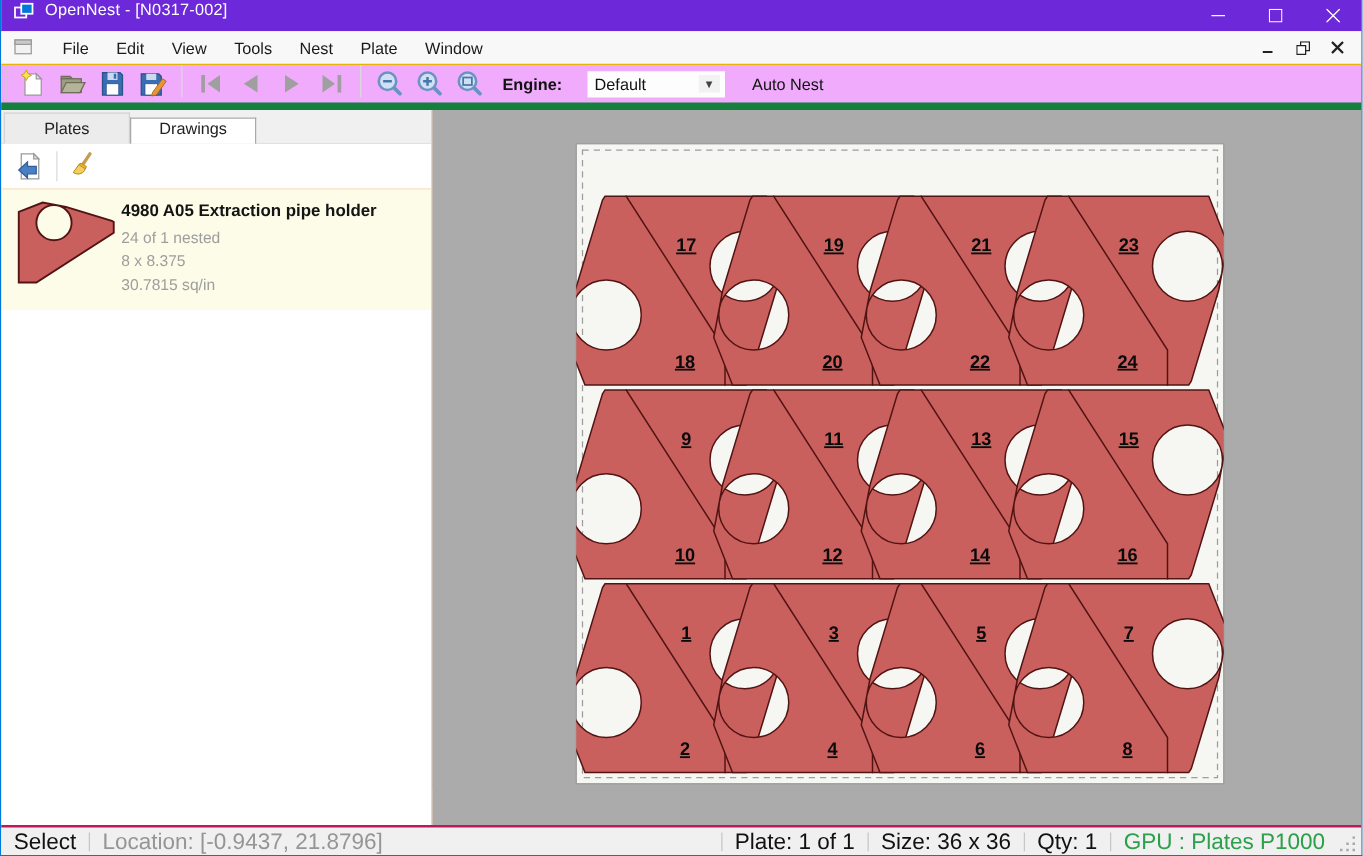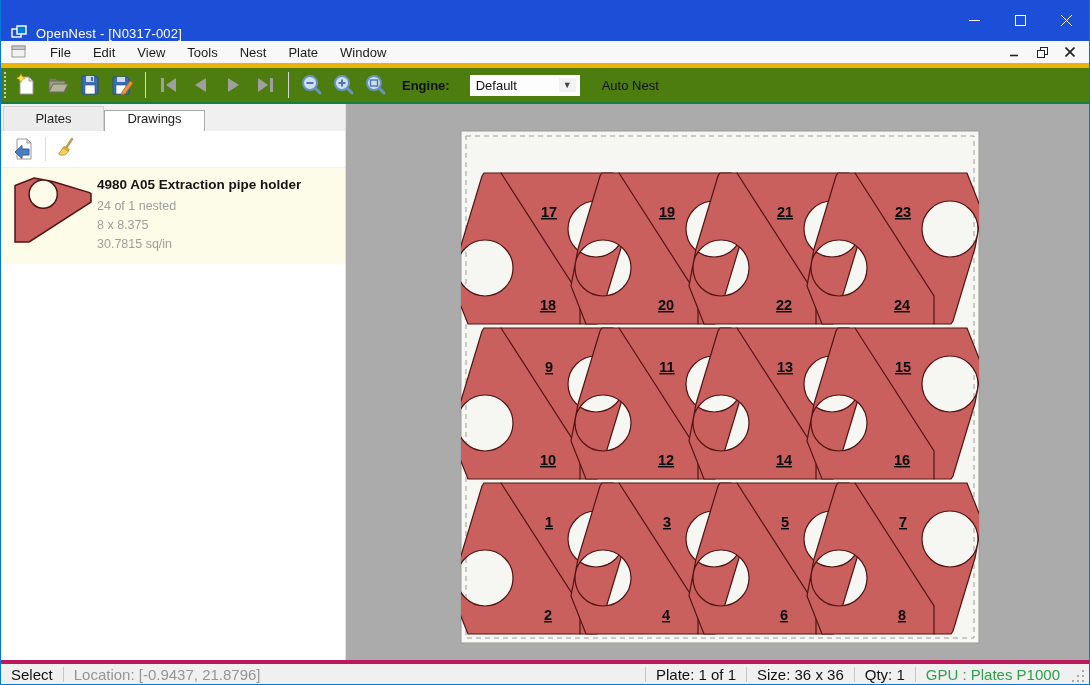--- a/index.html
+++ b/index.html
@@ -1,36 +1,36 @@
 <!DOCTYPE html>
 <html><head>
 <meta charset="utf-8">
 <style>
   * { margin:0; padding:0; box-sizing:border-box; }
   html,body { width:1090px; height:685px; overflow:hidden; }
   body { font-family:"Liberation Sans", sans-serif; font-size:13px; background:#fff; }
   .window { width:1090px; height:685px; border:1px solid #0078d7; border-top:none; display:flex; flex-direction:column; }
 
   
-  .titlebar { height:41px; background:#1d4ed8; color:#fff; display:flex; align-items:flex-end; flex:none; }
+  .titlebar { height:25px; background:#6d28d9; color:#fff; display:flex; align-items:flex-start; flex:none; }
   .app-icon { margin-left:9px; width:18px; height:18px; flex:none; }
   .titlebar .title { margin-left:8px; font-size:13px; letter-spacing:.2px; }
   .caption-buttons { margin-left:auto; display:flex; height:100%; }
   .cap-btn { width:46px; height:100%; display:flex; align-items:center; justify-content:center; }
 
   
-  .menubar { height:27px; background:#f8f8f8; display:flex; align-items:center; border-bottom:5px solid #eab308; flex:none; }
+  .menubar { height:27px; background:#f8f8f8; display:flex; align-items:center; border-bottom:1px solid #eab308; flex:none; }
   .mdi-icon { width:16px; height:14px; margin-left:10px; flex:none; }
   .menu-items { display:flex; list-style:none; margin-left:12px; }
   .menu-items li { padding:4px 11px; color:#1a1a1a; cursor:default; }
   .mdi-controls { margin-left:auto; display:flex; align-items:center; gap:6px; padding-right:8px; }
   .mdi-btn { width:22px; height:18px; display:flex; align-items:center; justify-content:center; }
 
   
-  .toolbar { height:36px; background:#4d7c0f; border-bottom:2px solid #15803d; display:flex; align-items:center; flex:none; }
+  .toolbar { height:36px; background:#f0abfc; border-bottom:6px solid #15803d; display:flex; flex:none; }
   .tb-grip { width:6px; height:26px; margin-left:3px; border-left:2px dotted #c9c9c9; }
   .tb-btn { width:30px; height:30px; margin:0 1px; display:flex; align-items:center; justify-content:center; border-radius:2px; }
   .tb-sep { width:1px; height:26px; background:#d9d9d9; margin:0 7px; }
   .engine-area { display:flex; align-items:center; margin-left:10px; }
   .engine-label { font-weight:bold; color:#111; }
   .engine-combo { display:flex; align-items:center; margin-left:20px; padding:3px 4px 3px 6px; min-width:110px; background:#fdfdfd; }
   .engine-value { flex:1; color:#111; }
   .combo-arrow { font-size:9px; color:#444; padding:2px 4px; background:#f2f2f2; margin-left:8px; }
   .autonest { margin-left:14px; padding:4px 8px; color:#111; }
 
@@ -49,21 +49,21 @@
   .item-title { font-weight:bold; font-size:13.5px; color:#141414; margin-bottom:5px; }
   .item-meta { color:#9e9e9e; font-size:12.5px; line-height:19px; }
   .panel-rest { flex:1; background:#fff; }
 
   .canvas-wrap { flex:1; position:relative; background:#ababab; min-width:0; display:flex; flex-direction:row; }
   .canvas-svg { display:block; flex:none; }
   .canvas-band { height:24px; background:#ababab; border-top:1px solid #8f8f8f; position:relative; flex:none; }
   .canvas-band::before { content:""; position:absolute; left:18px; top:0; bottom:0; width:1px; background:#8f8f8f; }
 
   
-  .statusbar { height:24px; background:#f0f0f0; border-top:4px solid #be185d; display:flex; align-items:center; font-size:15px; flex:none; }
+  .statusbar { height:24px; background:#f0f0f0; border-top:2px solid #be185d; display:flex; align-items:center; font-size:18px; flex:none; }
   .sb-cell { padding:0 10px; color:#111; }
   .sb-div { width:1px; height:15px; background:#c6c6c6; }
   .sb-location { color:#959595; }
   .sb-right { margin-left:auto; display:flex; align-items:center; }
   .sb-gpu { font-weight:normal; }
   .sb-grip { width:14px; height:14px; margin:6px 3px 0 2px; }
 </style>
 </head>
 <body>
 

